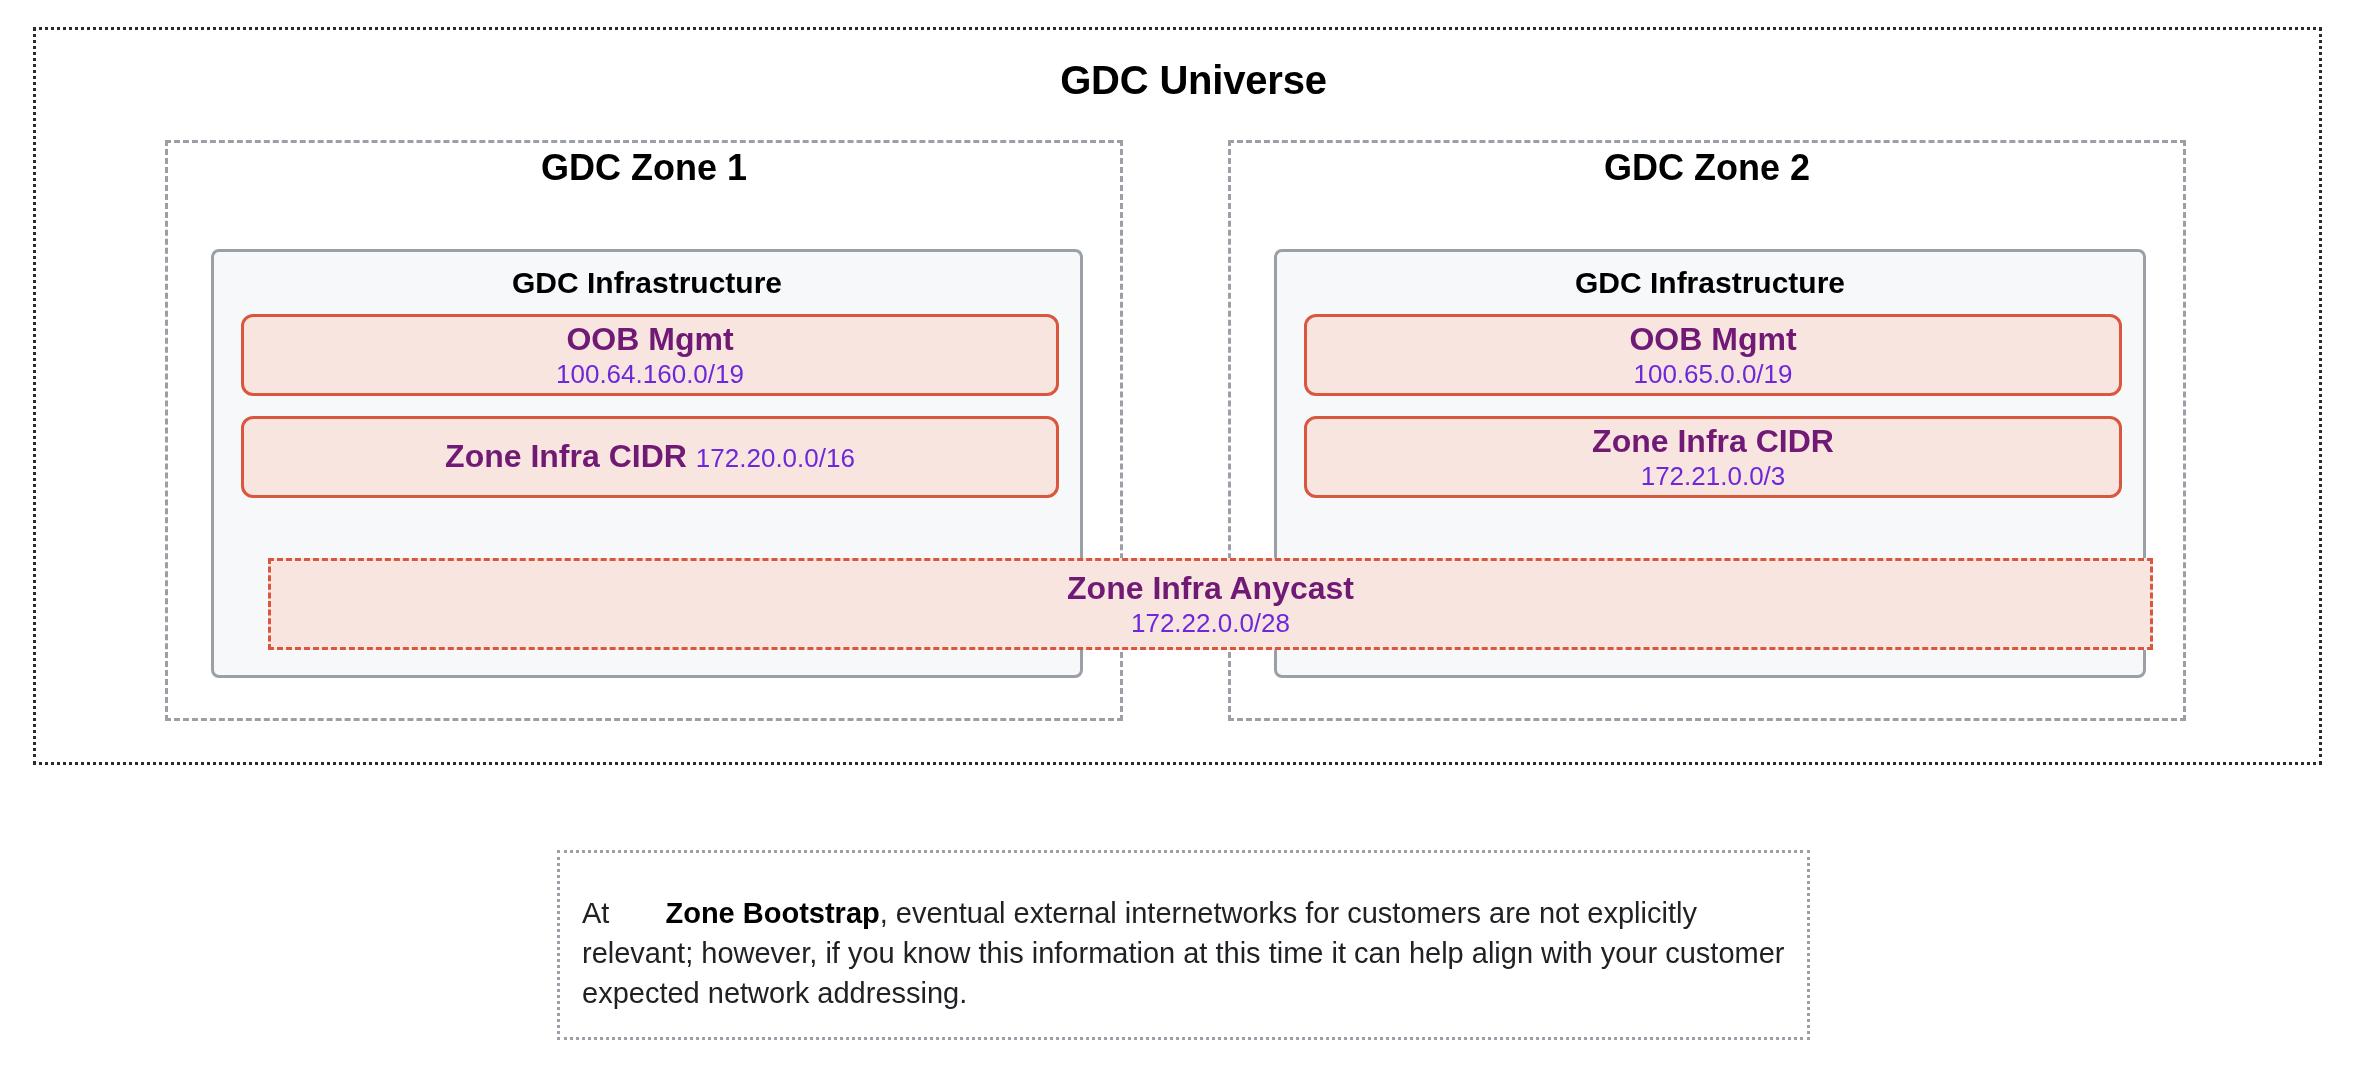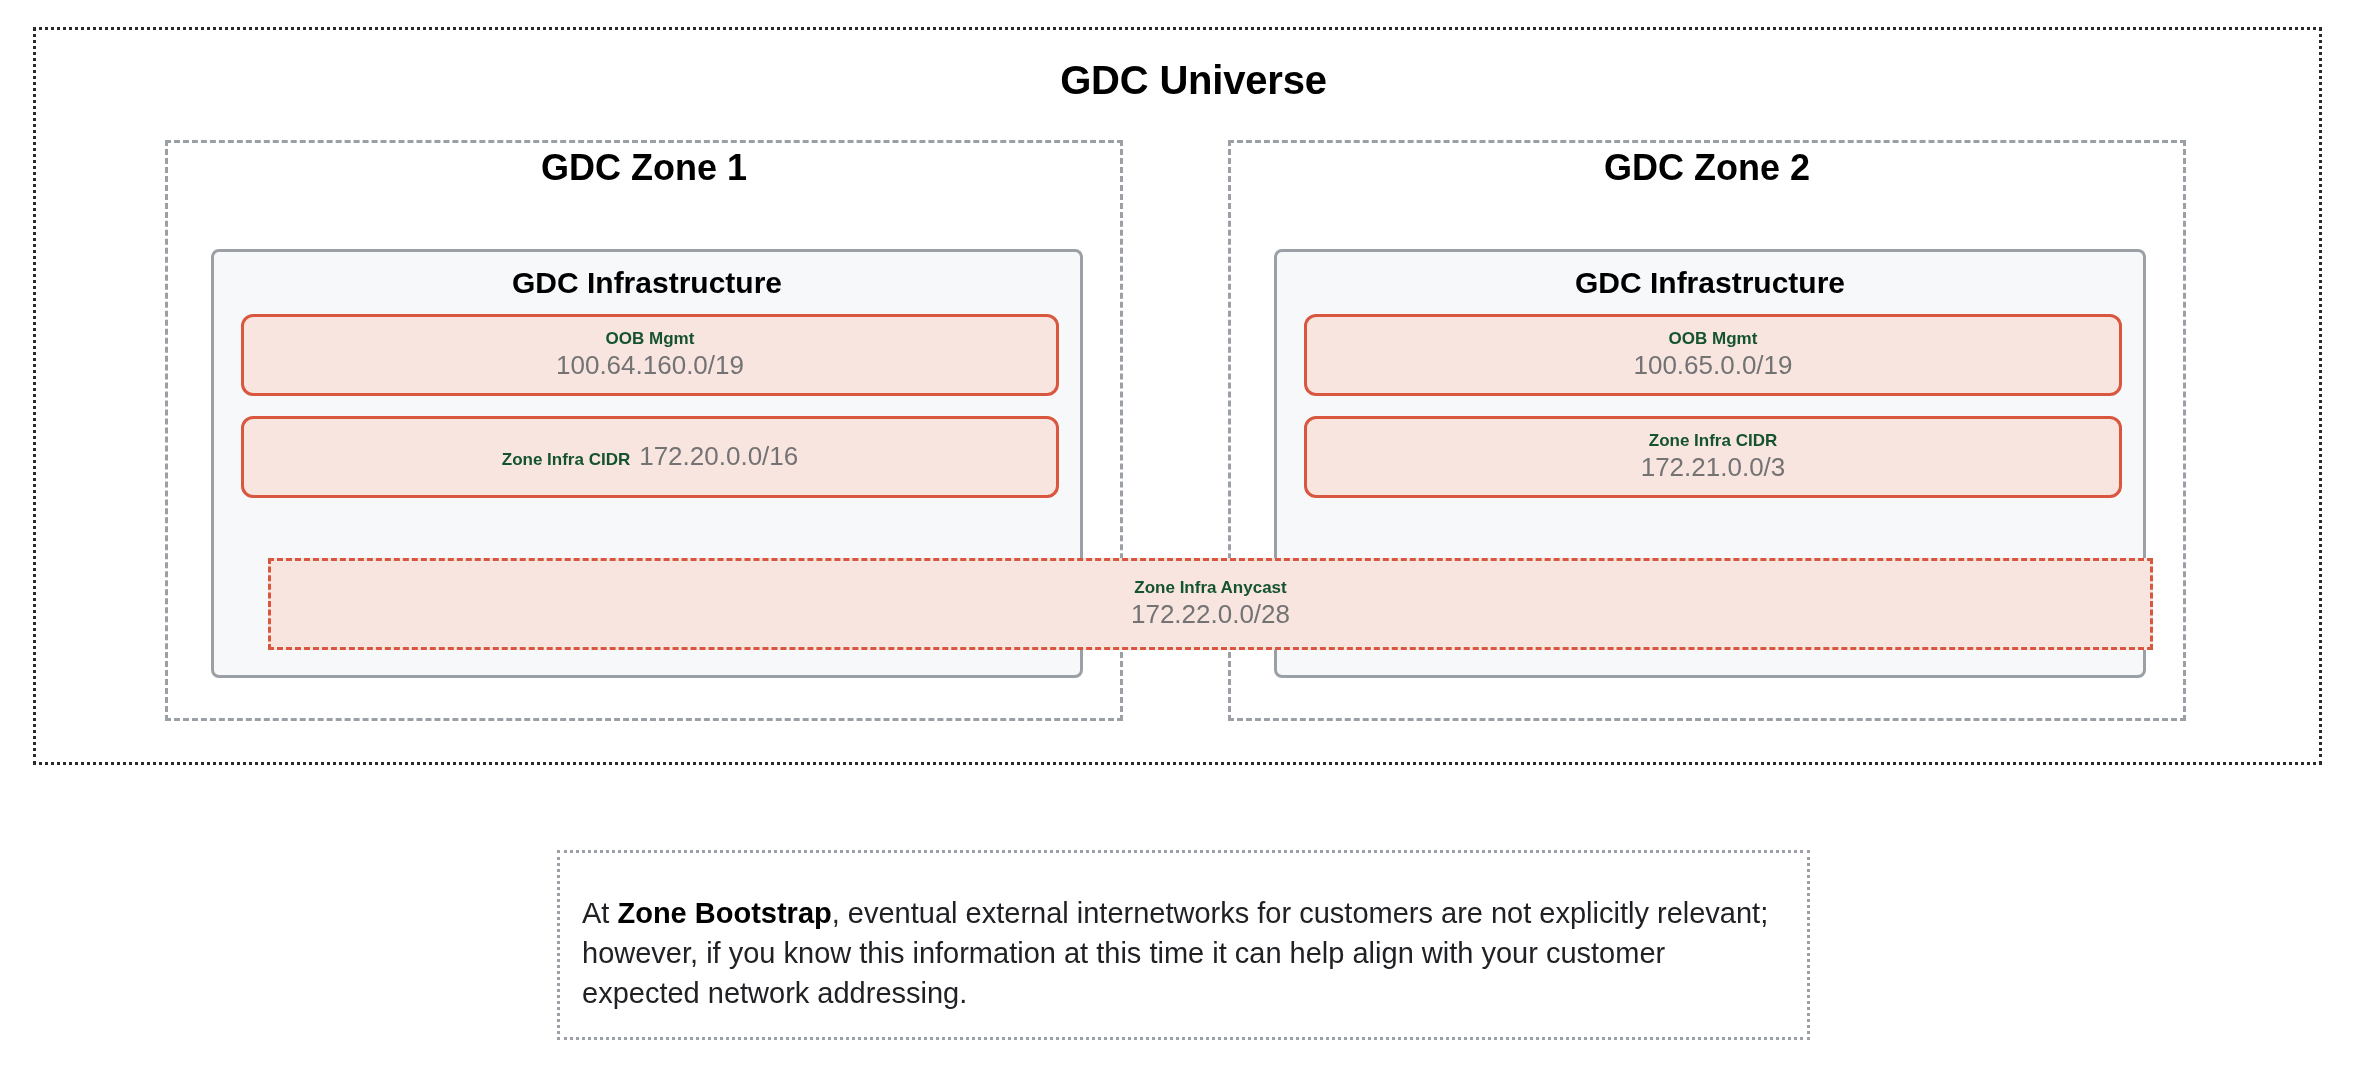--- a/index.html
+++ b/index.html
@@ -96,28 +96,28 @@
     display: flex;
     flex-direction: column;
     align-items: center;
     justify-content: center;
     line-height: 1.22;
   }
   .box-oob   { top: 62px;  height: 82px; }
   .box-cidr  { top: 164px; height: 82px; }
 
   .cidr-label {
-    font-size: 17px;
-    font-weight: bold;
-    color: #14532d;
+    font-size: 32px;
+    font-weight: bold;
+    color: #701a75;
   }
   .cidr-value {
     font-size: 26px;
     font-weight: normal;
-    color: #737373;
+    color: #6d28d9;
   }
   
   .inline-row {
     display: flex;
     flex-direction: row;
     align-items: baseline;
     gap: 9px;
   }
 
   
@@ -148,21 +148,21 @@
     height: 190px;
     border: 3px dotted #9aa0a6;
     box-sizing: border-box;
     padding: 40px 20px 0 22px;
   }
   #note-text {
     font-size: 29px;
     line-height: 1.38;
     color: #202124;
   }
-  #note-text b { color: #000000; font-weight: bold; }
+  #note-text b { color: #000000; font-weight: bold; margin-left: 48px; }
 </style>
 </head>
 <body>
 
 <div id="universe">
 
   <div id="universe-title">GDC Universe</div>
 
   <div class="zone" id="zone-1">
     <div class="zone-title">GDC Zone 1</div>

